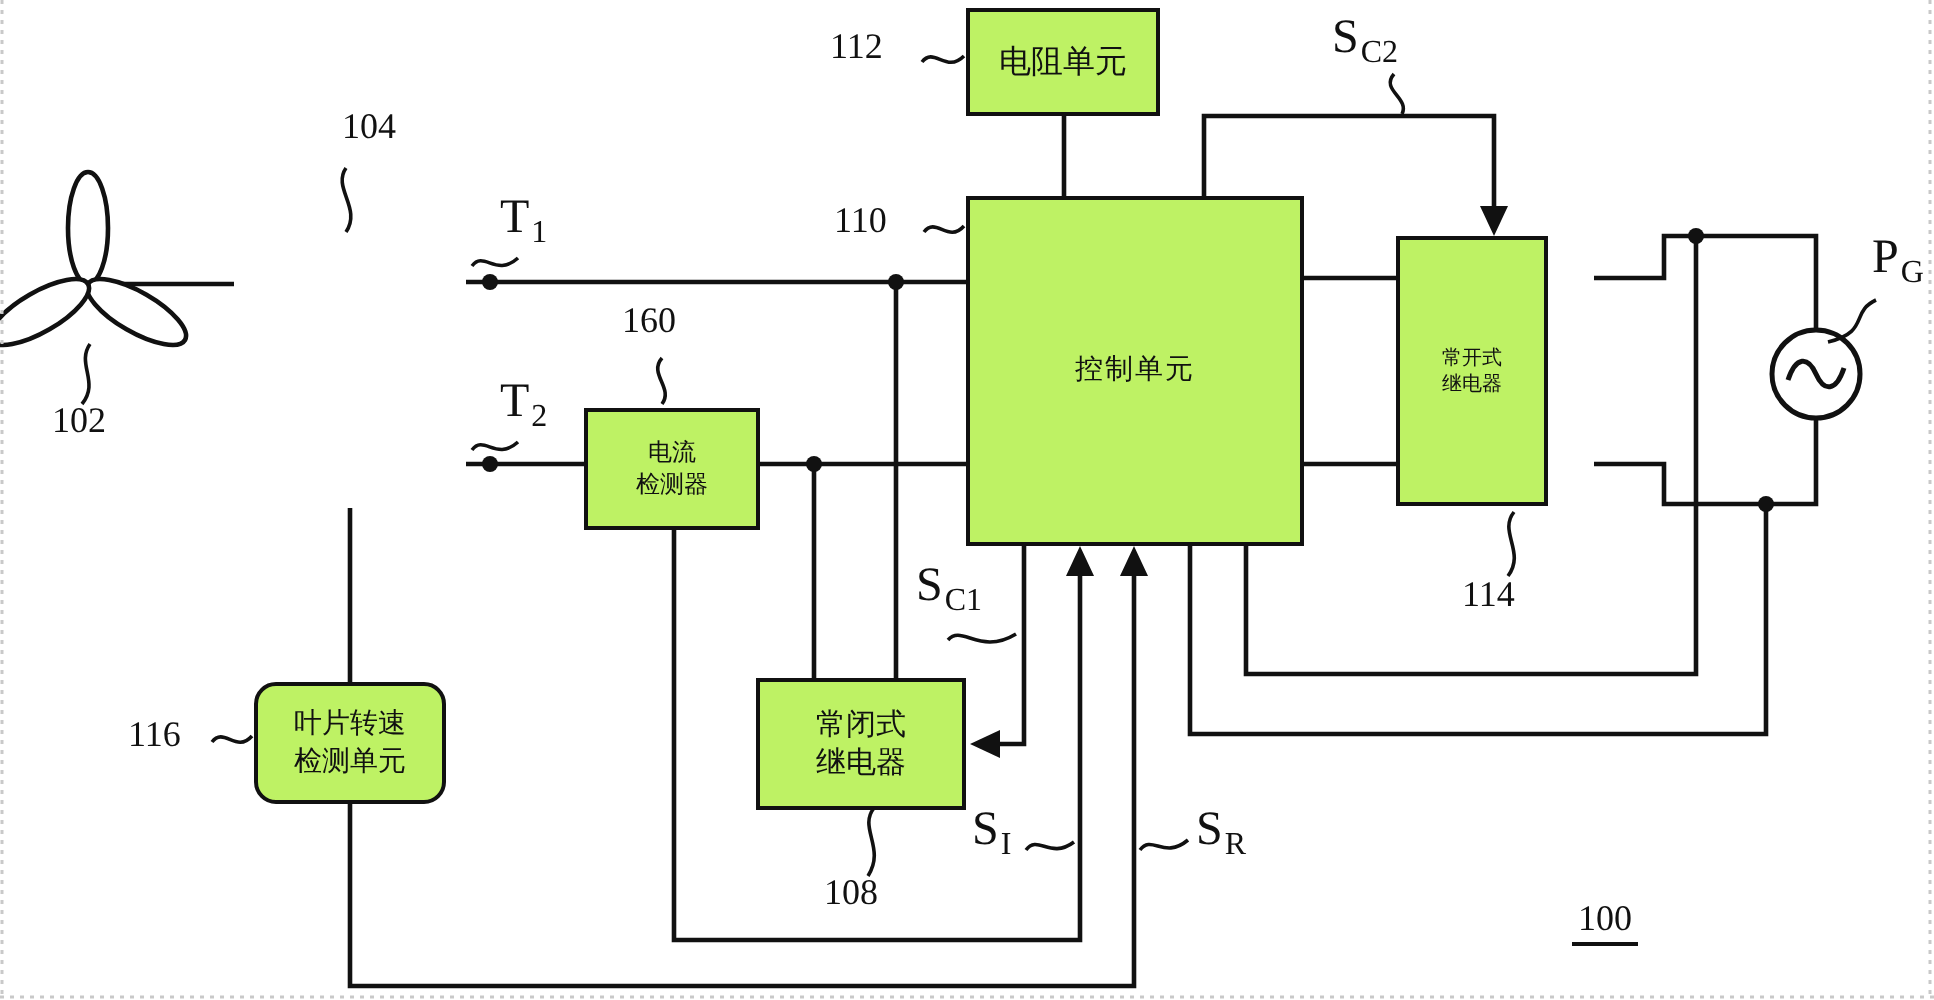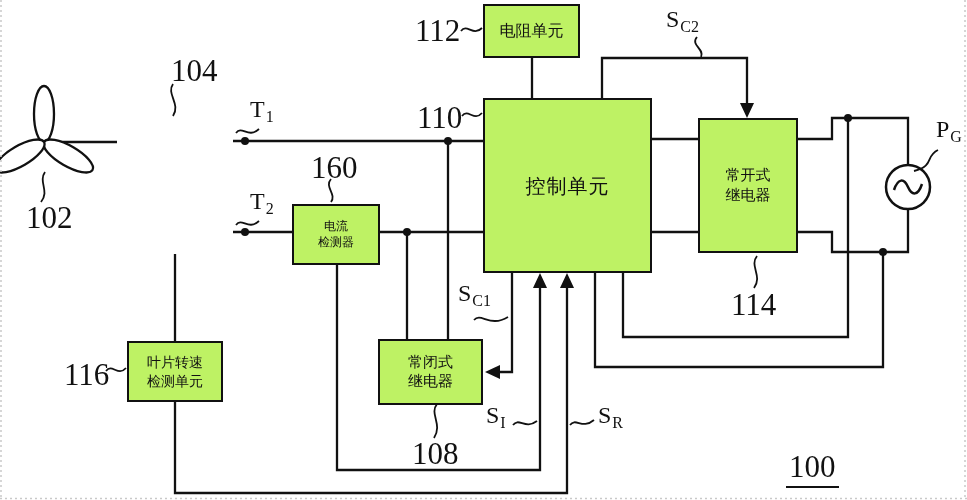--- a/index.html
+++ b/index.html
@@ -8,21 +8,21 @@
     overflow:hidden;font-family:"Liberation Serif",serif;color:#111;
   }
   #wires{position:absolute;left:0;top:0;width:967px;height:500px;}
   .box{
     position:absolute;box-sizing:border-box;border:2.5px solid #111;background:#bef264;
     display:flex;flex-direction:column;align-items:center;justify-content:center;
     font-family:"DejaVu Sans","Liberation Sans",sans-serif;text-align:center;color:#111;
     line-height:1.3;
   }
   .ref{
-    position:absolute;font-family:"Liberation Serif",serif;font-size:31px;color:#111;
+    position:absolute;font-family:"Liberation Serif",serif;font-size:18px;color:#111;
     white-space:nowrap;
   }
   .ref.underlined{border-bottom:2px solid #111;padding:0 3px 1px 3px;}
   .sig{
     position:absolute;font-family:"Liberation Serif",serif;font-size:24px;color:#111;
     white-space:nowrap;
   }
   .sig .sub{font-size:16px;position:relative;top:5px;margin-left:1px;}
 </style>
 </head>
@@ -120,35 +120,35 @@
 
   <div class="box" style="left:292px;top:204px;width:88px;height:61px;font-size:12px;">
     <span>电流</span>
     <span>检测器</span>
   </div>
 
   <div class="box" style="left:483px;top:4px;width:97px;height:54px;font-size:16px;">
     <span>电阻单元</span>
   </div>
 
-  <div class="box" style="left:483px;top:98px;width:169px;height:175px;font-size:20px;letter-spacing:1px;">
+  <div class="box" style="left:483px;top:98px;width:169px;height:175px;font-size:14px;letter-spacing:1px;">
     <span>控制单元</span>
   </div>
 
-  <div class="box" style="left:698px;top:118px;width:100px;height:135px;font-size:15px;">
+  <div class="box" style="left:698px;top:118px;width:76px;height:135px;font-size:10px;">
     <span>常开式</span>
     <span>继电器</span>
   </div>
 
   <div class="box" style="left:378px;top:339px;width:105px;height:66px;font-size:15px;">
     <span>常闭式</span>
     <span>继电器</span>
   </div>
 
-  <div class="box" style="left:127px;top:341px;width:96px;height:61px;font-size:14px;">
+  <div class="box" style="left:127px;top:341px;width:96px;height:61px;font-size:14px;border-radius:11px;">
     <span>叶片转速</span>
     <span>检测单元</span>
   </div>
 
   <div class="ref" style="left:26px;top:200px;">102</div>
   <div class="ref" style="left:151px;top:53px;margin-left:20px;">104</div>
   <div class="ref" style="left:311px;top:150px;">160</div>
   <div class="ref" style="left:417px;top:100px;">110</div>
   <div class="ref" style="left:415px;top:13px;">112</div>
   <div class="ref" style="left:731px;top:287px;">114</div>

